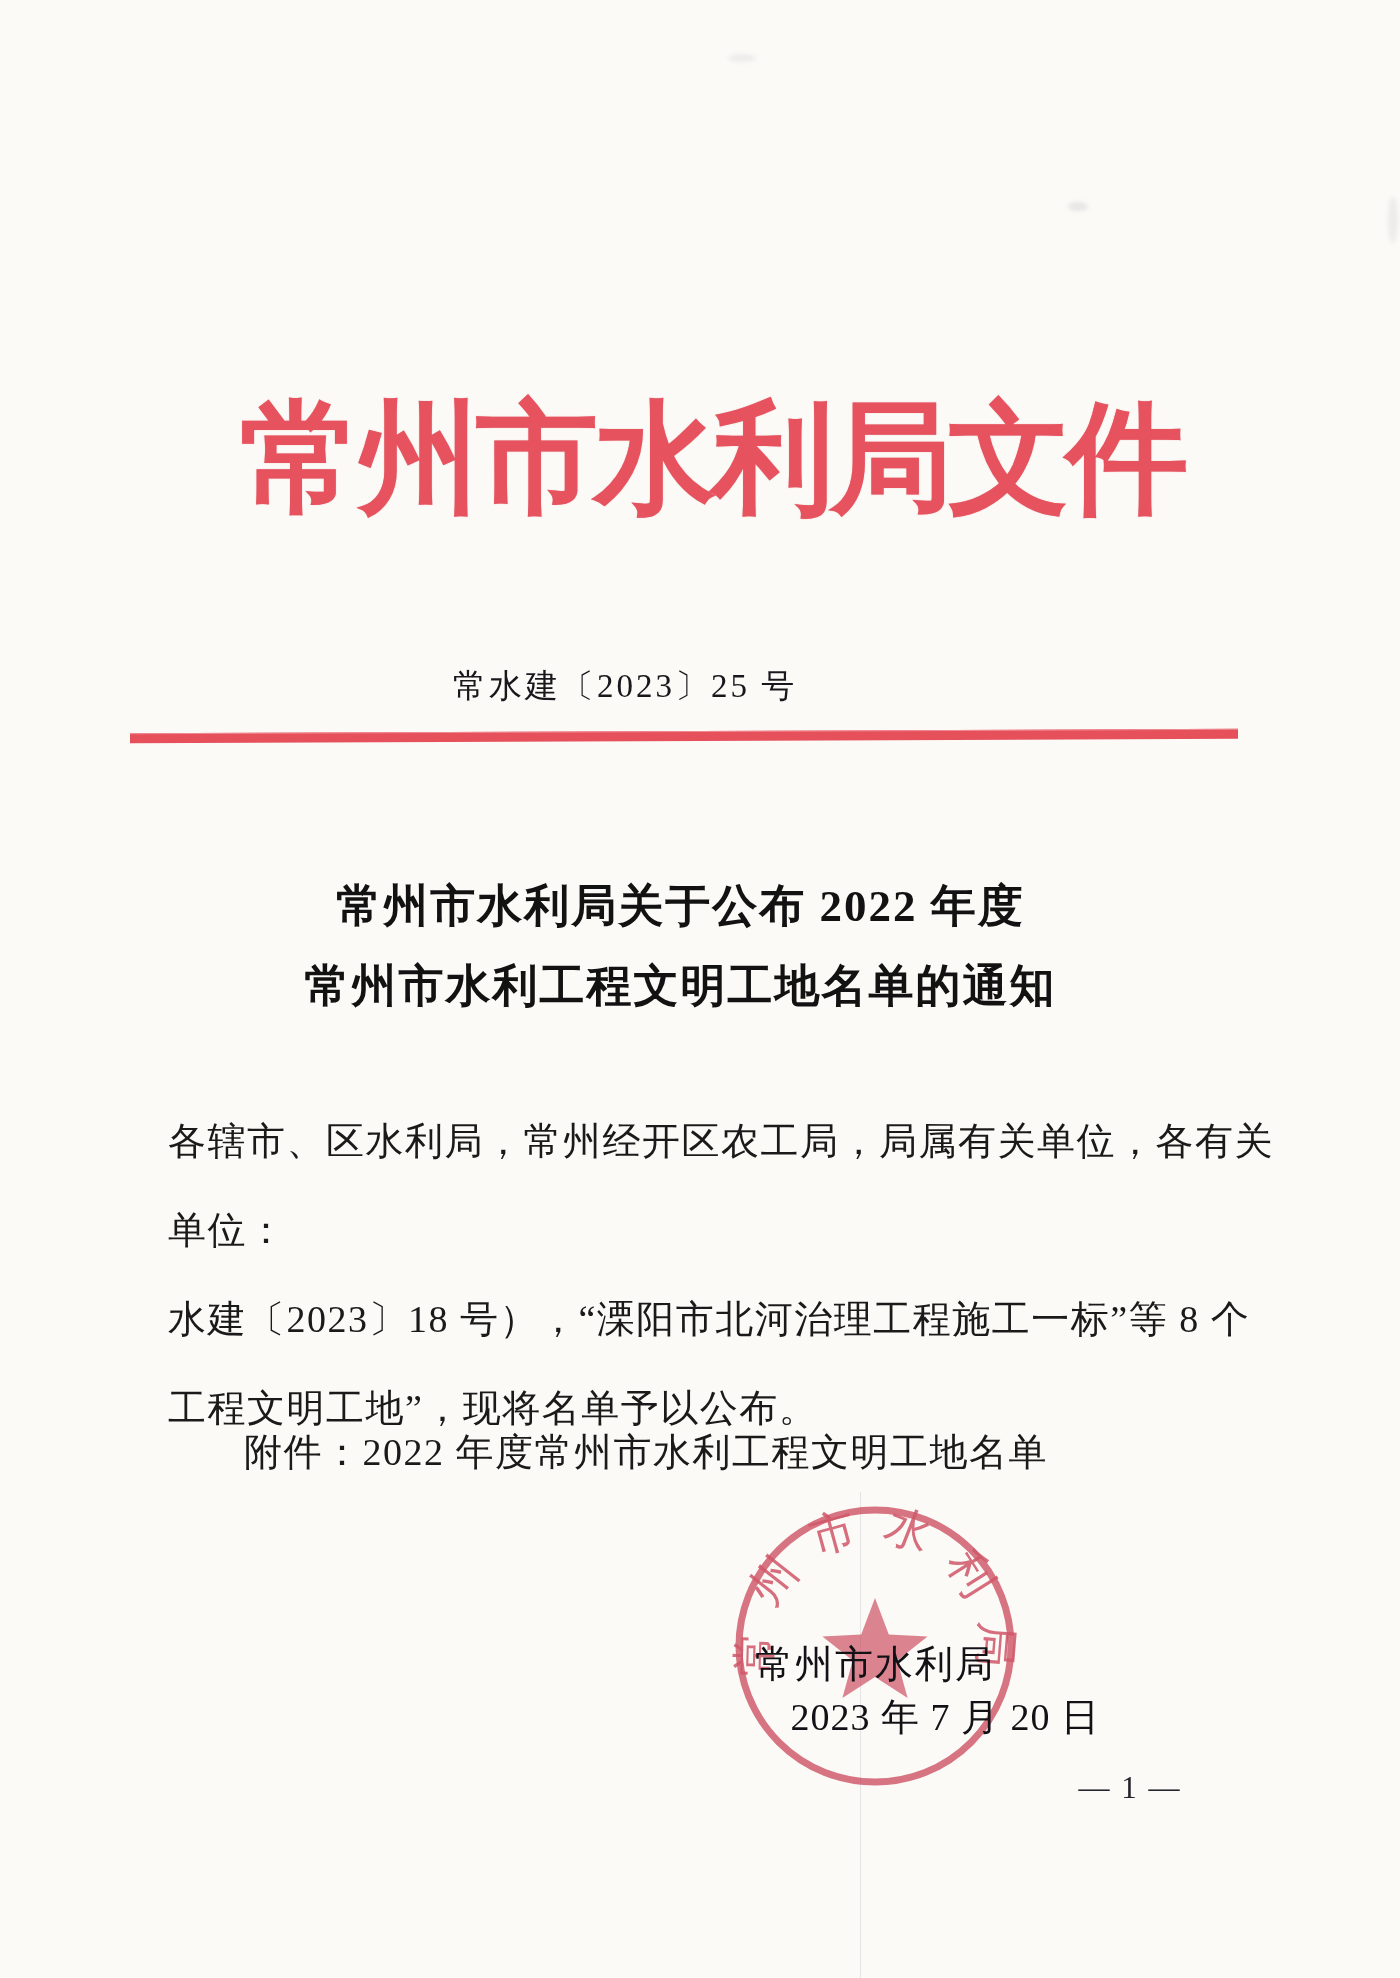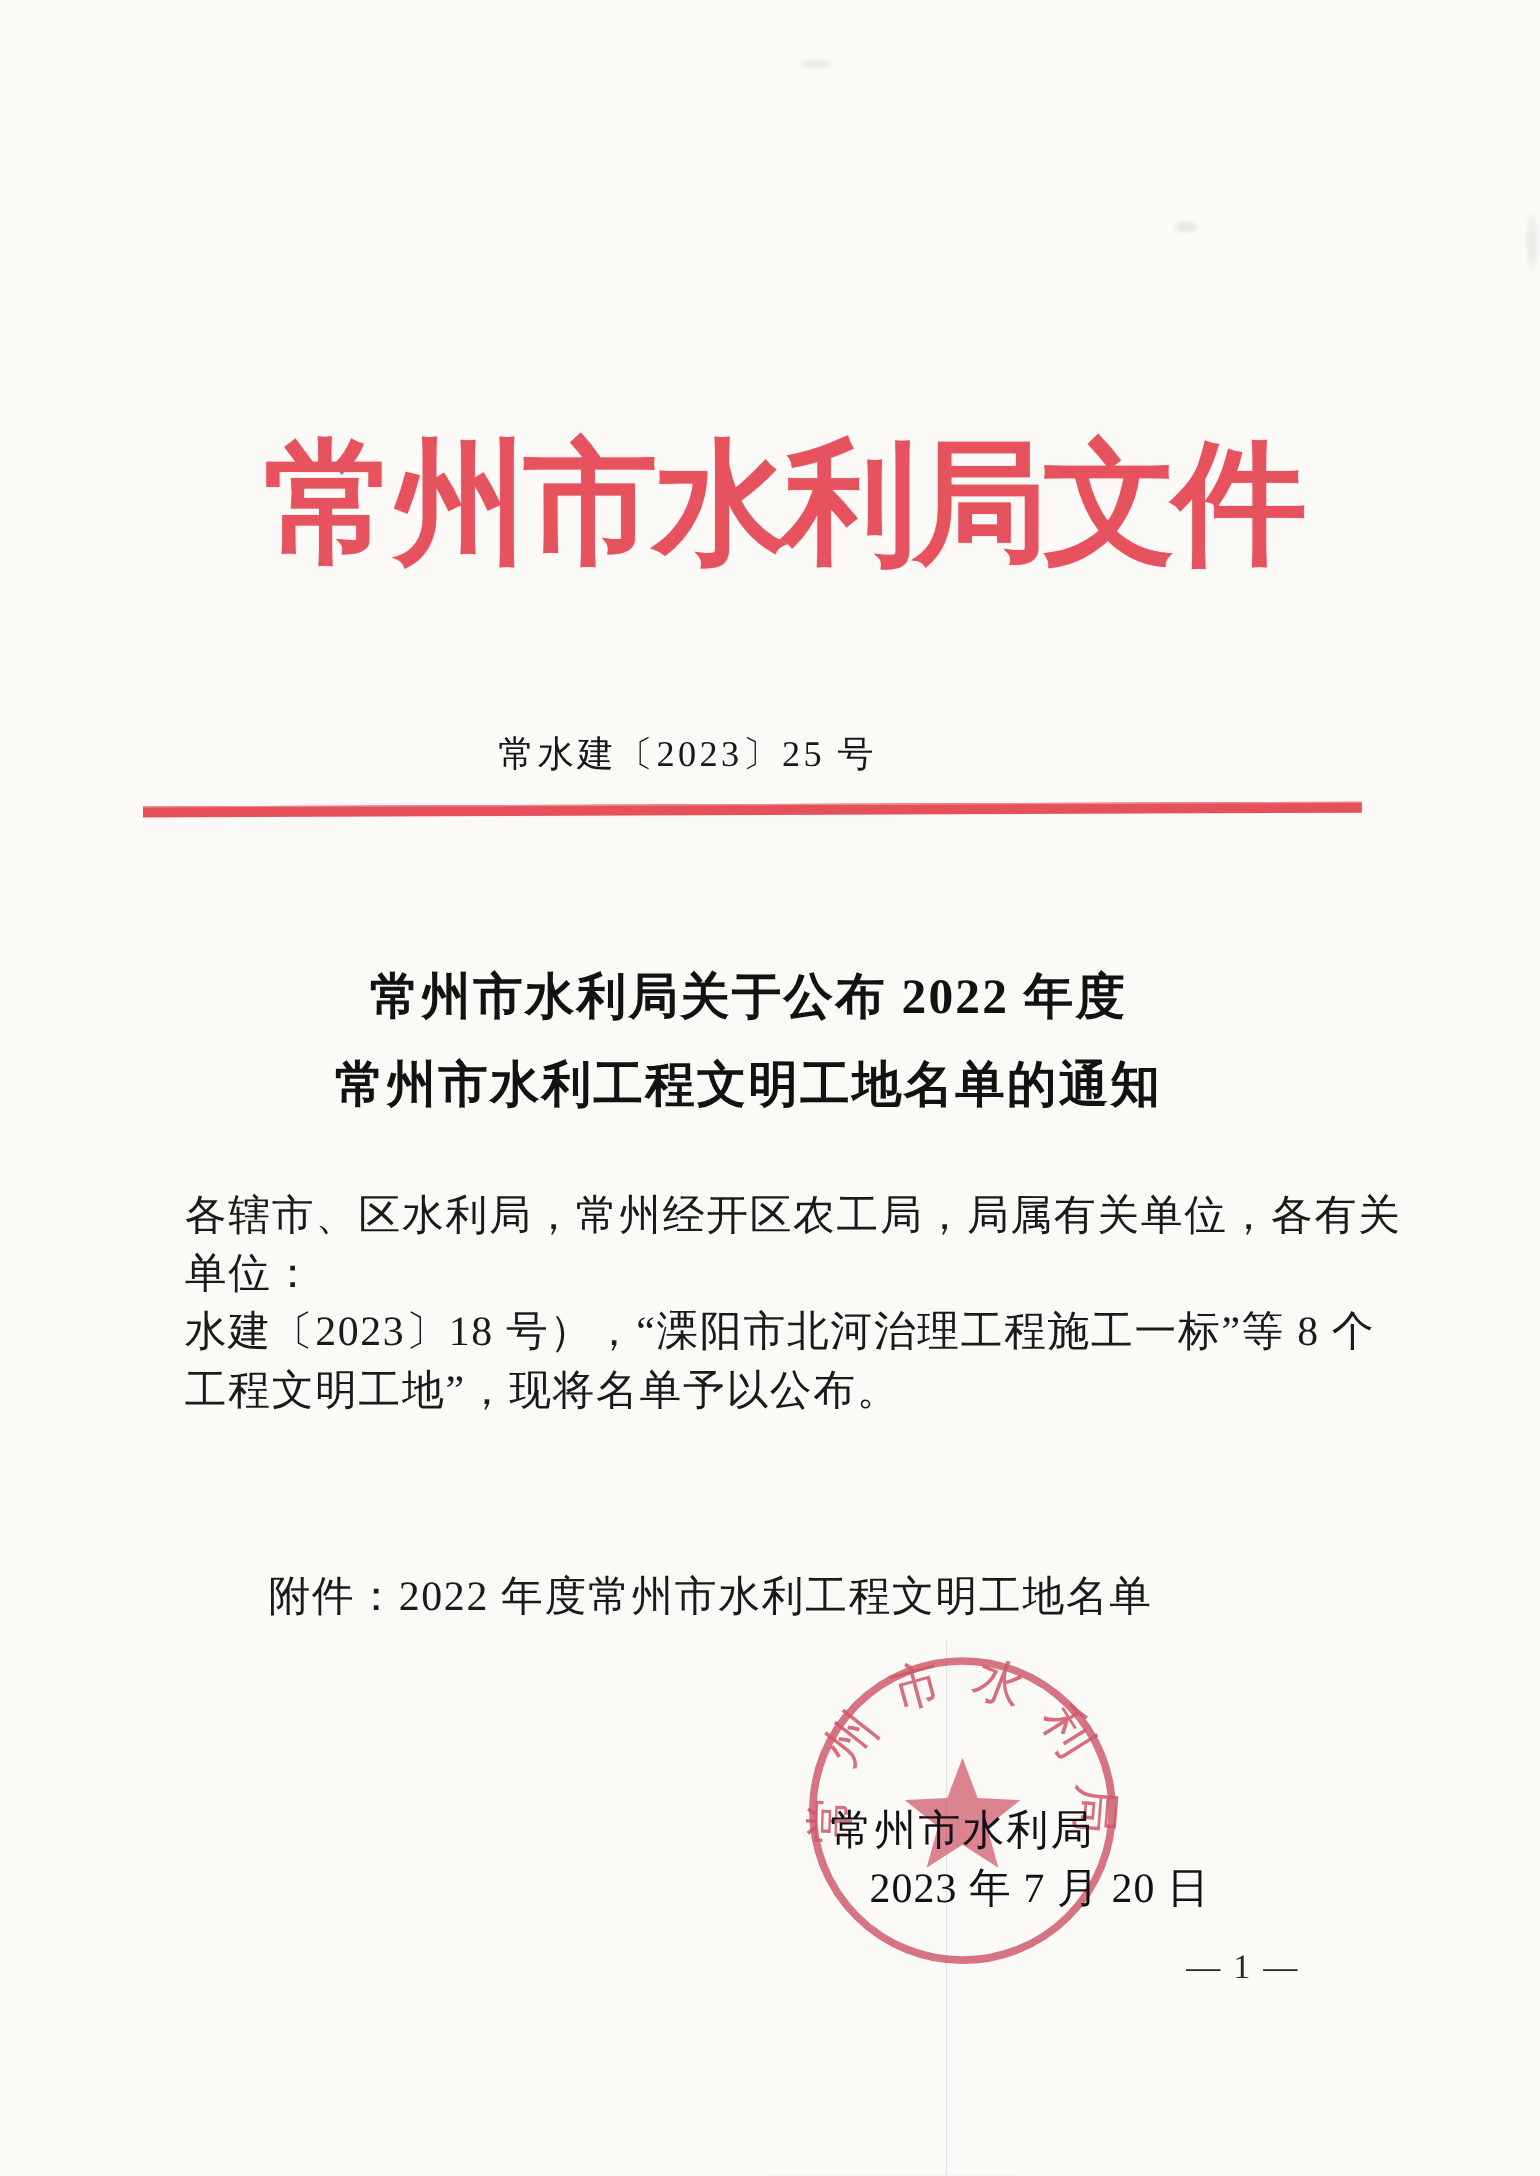--- a/index.html
+++ b/index.html
@@ -83,20 +83,21 @@
     top: 1079px;
     left: 168px;
     width: 1085px;
     font-size: 38px;
     line-height: 53px;
     letter-spacing: 1.5px;
     color: #1a1a1a;
   }
   .body-text .line {
     white-space: nowrap;
+    margin-top: 36px;
   }
   .body-text .indent {
     text-indent: 76px;
   }
 
   .attachment-note {
     position: absolute;
     top: 1426px;
     left: 168px;
     width: 1085px;

